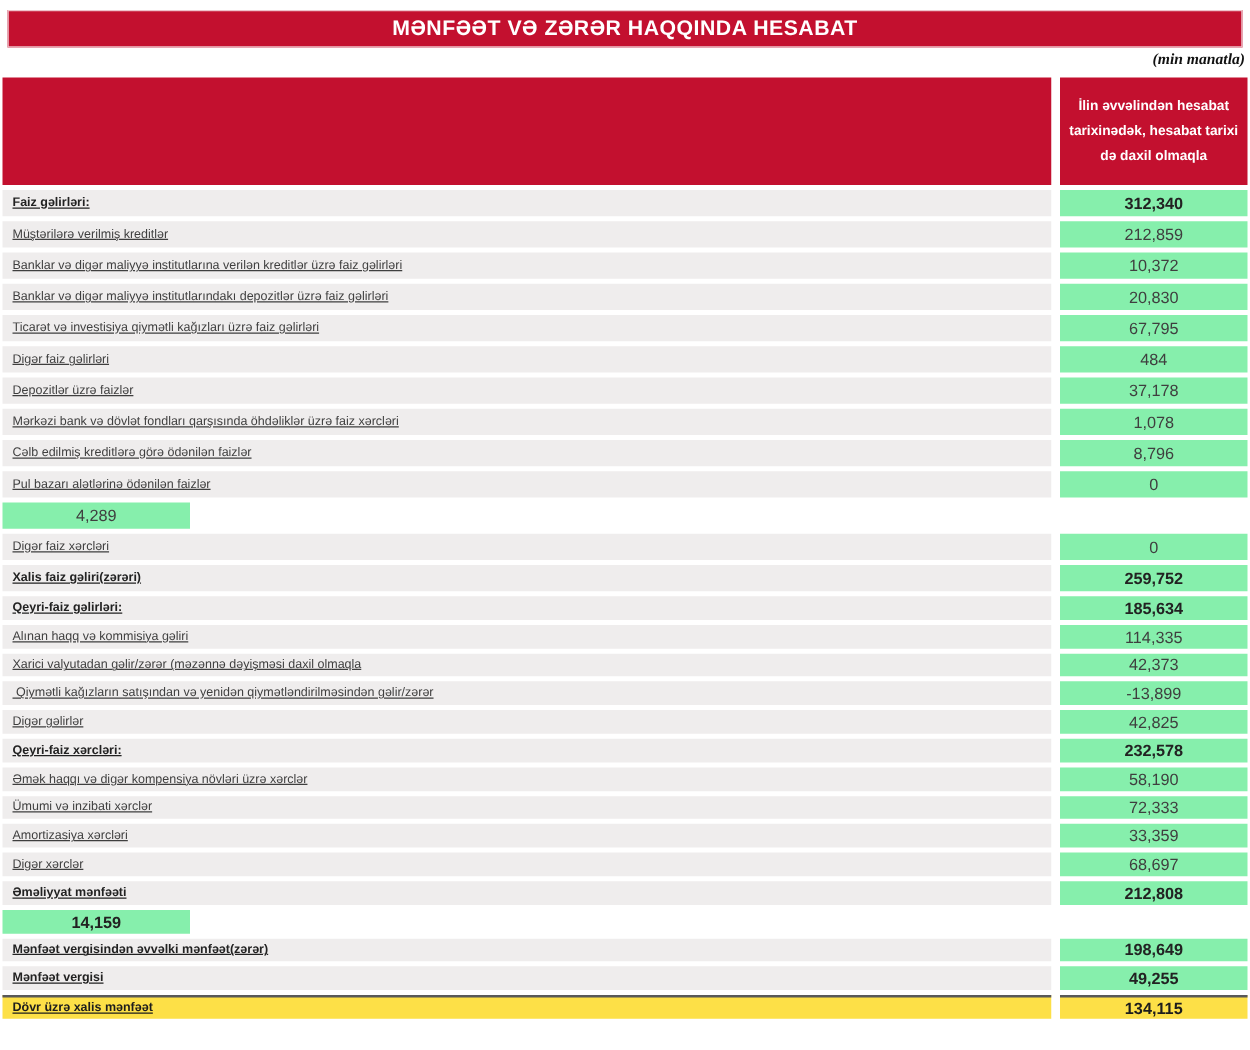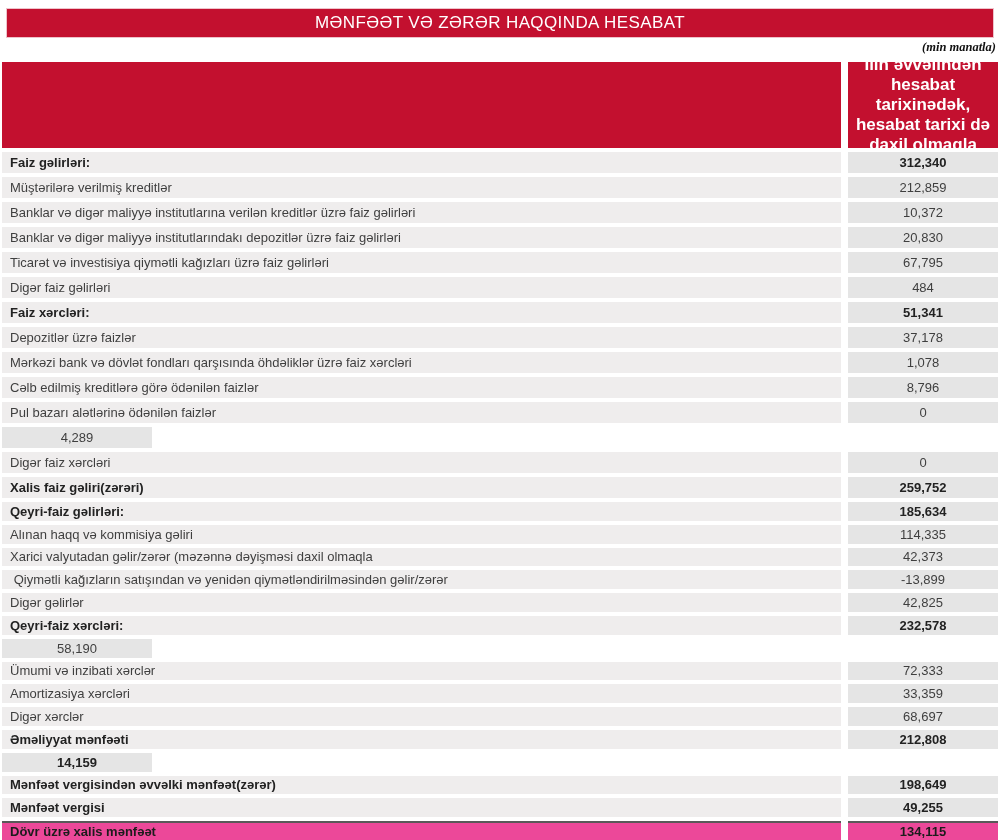--- a/index.html
+++ b/index.html
@@ -20,21 +20,21 @@
     background: #C3102F;
     border: 1px solid #eec3cb;
     box-sizing: border-box;
     display: flex;
     align-items: center;
     justify-content: center;
   }
   .title-bar span {
     color: #ffffff;
     font-size: 17px;
-    font-weight: normal;
+    font-weight: bold;
     letter-spacing: 0.4px;
   }
 
   
   .unit-note {
     margin-top: 2px;
     height: 18px;
     text-align: right;
     padding-right: 4px;
     font-family: "Liberation Serif", serif;
@@ -60,63 +60,64 @@
   .th-value {
     width: 150px;
     background: #C3102F;
     box-sizing: border-box;
     display: flex;
     align-items: center;
     justify-content: center;
     text-align: center;
     color: #ffffff;
     font-weight: bold;
-    font-size: 17px;
+    font-size: 11px;
     line-height: 20px;
     padding: 0 1px;
   }
 
   .row {
     display: flex;
     gap: 7px;
     margin-top: 4px;
     height: 21px;
   }
   .row.sec-b { height: 18.8px; }
 
   .cell-label {
     flex: 1;
     background: #EFEDED;
     box-sizing: border-box;
     display: flex;
     align-items: center;
     padding-left: 8px;
-    font-size: 13px;
+    font-size: 10px;
     color: #3f3f3f;
     white-space: pre-wrap;
     overflow: hidden;
+    text-decoration: underline;
   }
   .cell-value {
     width: 150px;
-    background: #e5e5e5;
+    background: #86efac;
     box-sizing: border-box;
     display: flex;
     align-items: center;
     justify-content: center;
     font-size: 13px;
     color: #3f3f3f;
   }
   .row.bold .cell-label,
   .row.bold .cell-value {
     font-weight: bold;
     color: #222222;
   }
   .row.total .cell-label,
   .row.total .cell-value {
-    background: #ec4899;
+    background: #fde047;
     border-top: 2px solid #595959;
     color: #1c1c1c;
   }
 </style>
 </head>
 <body>
 
 <div class="page">
 
   <div class="title-bar">
@@ -150,24 +151,20 @@
     <div class="cell-value">20,830</div>
   </div>
         <div class="row">
     <div class="cell-label">Ticarət və investisiya qiymətli kağızları üzrə faiz gəlirləri</div>
     <div class="cell-value">67,795</div>
   </div>
         <div class="row">
     <div class="cell-label">Digər faiz gəlirləri</div>
     <div class="cell-value">484</div>
   </div>
-        <div class="row bold">
-    <div class="cell-label">Faiz xərcləri:</div>
-    <div class="cell-value">51,341</div>
-  </div>
         <div class="row">
     <div class="cell-label">Depozitlər üzrə faizlər</div>
     <div class="cell-value">37,178</div>
   </div>
         <div class="row">
     <div class="cell-label">Mərkəzi bank və dövlət fondları qarşısında öhdəliklər üzrə faiz xərcləri</div>
     <div class="cell-value">1,078</div>
   </div>
         <div class="row">
     <div class="cell-label">Cəlb edilmiş kreditlərə görə ödənilən faizlər</div>
@@ -206,20 +203,21 @@
   </div>
         <div class="row sec-b">
     <div class="cell-label">Digər gəlirlər</div>
     <div class="cell-value">42,825</div>
   </div>
         <div class="row bold sec-b">
     <div class="cell-label">Qeyri-faiz xərcləri:</div>
     <div class="cell-value">232,578</div>
   </div>
         <div class="row sec-b">
+    <div class="cell-label">Əmək haqqı və digər kompensiya növləri üzrə xərclər</div>
     <div class="cell-value">58,190</div>
   </div>
         <div class="row sec-b">
     <div class="cell-label">Ümumi və inzibati xərclər</div>
     <div class="cell-value">72,333</div>
   </div>
         <div class="row sec-b">
     <div class="cell-label">Amortizasiya xərcləri</div>
     <div class="cell-value">33,359</div>
   </div>

